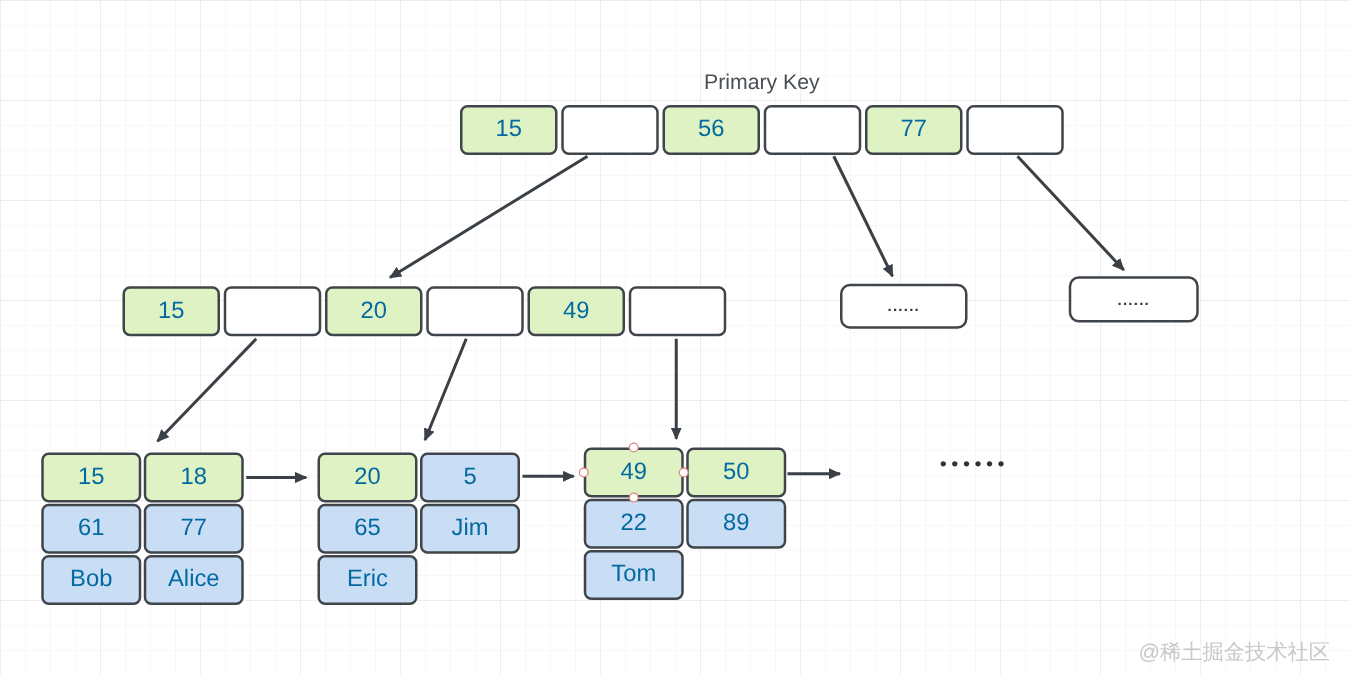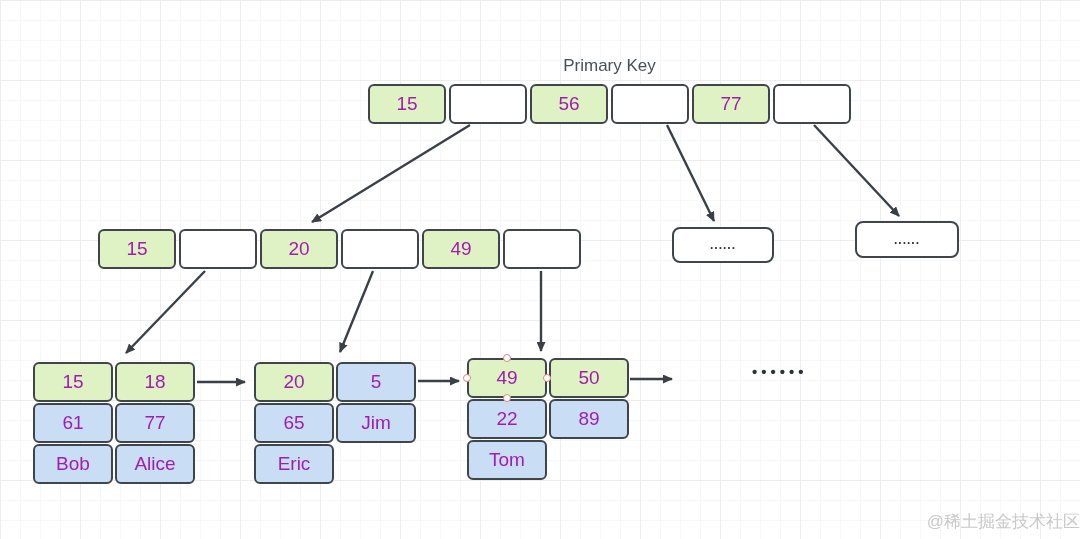--- a/index.html
+++ b/index.html
@@ -15,21 +15,21 @@
       linear-gradient(90deg,#ededed 1px, transparent 1px),
       linear-gradient(#f7f7f7 1px, transparent 1px),
       linear-gradient(90deg,#f7f7f7 1px, transparent 1px);
     background-size:80px 80px,80px 80px,20px 20px,20px 20px;
   }
   .node-row{position:absolute;display:flex;gap:3px;}
   .cell{
     width:78px;height:40px;box-sizing:border-box;
     border:2.5px solid #3f454a;border-radius:6px;background:#ffffff;
     display:flex;align-items:center;justify-content:center;
-    font-size:19px;color:#a21caf;
+    font-size:19px;color:#0369a1;
   }
   .cell.key{background:#def2c4;}
   .cell.rec{background:#c9def4;}
   .leaf{
     position:absolute;display:grid;
     grid-template-columns:80px 80px;grid-auto-rows:40px;gap:1px 2px;
   }
   .leaf .cell{width:80px;height:40px;}
   .title{
     position:absolute;left:368px;top:56px;width:483px;
@@ -39,21 +39,21 @@
     position:absolute;box-sizing:border-box;
     border:2.5px solid #3f454a;border-radius:8px;background:#ffffff;
     display:flex;align-items:center;justify-content:center;
     font-size:12px;font-weight:bold;letter-spacing:1px;color:#2f343a;
   }
   .trailing-dots{
     position:absolute;left:752px;top:363px;
     font-size:15px;font-weight:bold;letter-spacing:4px;color:#2e3338;
   }
   .watermark{
-    position:absolute;right:0;bottom:6px;
+    position:absolute;right:16px;bottom:6px;
     font-size:17px;color:#c8c8c8;
   }
   .arrows{position:absolute;left:0;top:0;pointer-events:none;}
   .handle{
     position:absolute;width:8px;height:8px;border-radius:50%;
     background:#ffffff;border:1.5px solid #e0867f;box-sizing:border-box;
   }
 </style>
 </head>
 <body>

